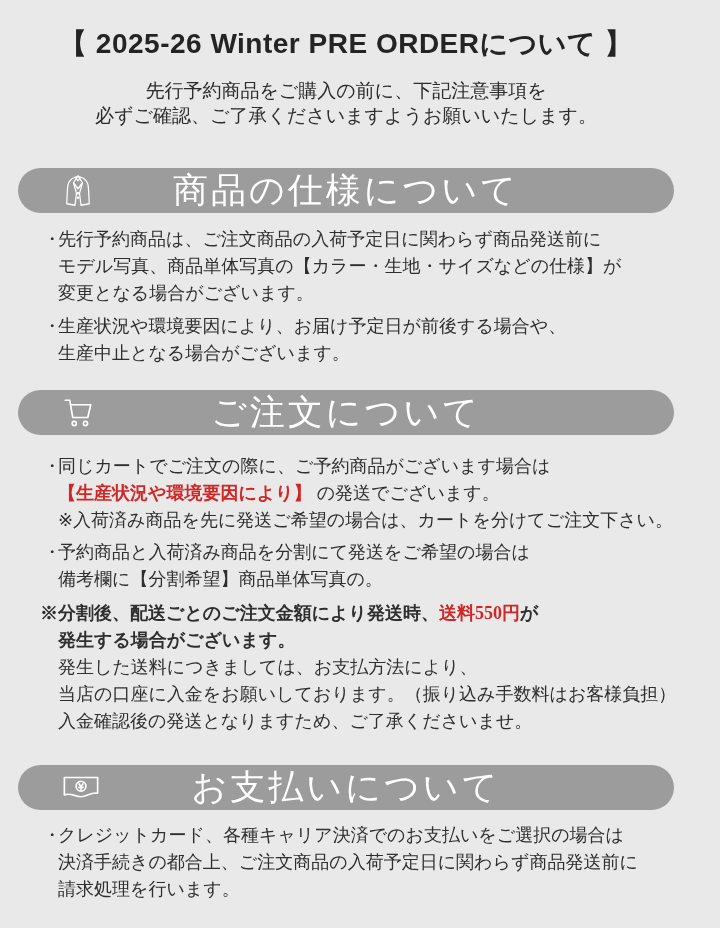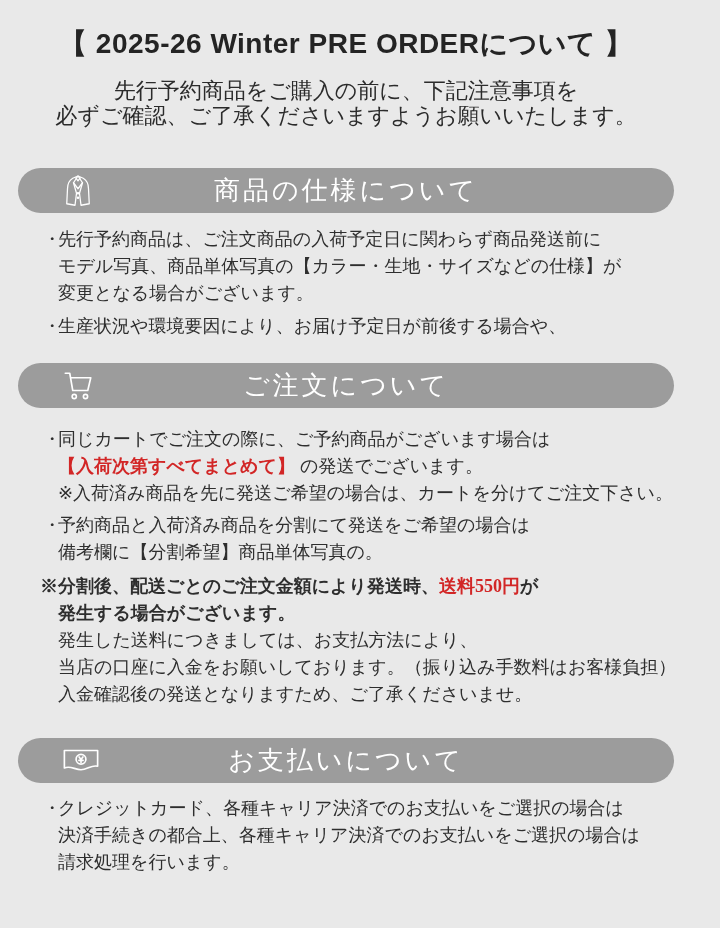--- a/index.html
+++ b/index.html
@@ -15,35 +15,35 @@
   .title{
     padding-top:26px;
     text-align:center;
     font-size:28px;line-height:36px;
     font-weight:600;color:#242424;
     letter-spacing:0.5px;
   }
   .subtitle{
     margin-top:16px;
     text-align:center;
-    font-size:22px;line-height:25px;
+    font-size:19px;line-height:25px;
     font-weight:500;color:#2b2b2b;
   }
 
   .pill{
     position:relative;
     margin:0 18px;
     height:45px;
     background:#9c9c9c;
     border-radius:23px;
     display:flex;align-items:center;justify-content:center;
   }
   .pill .heading{
     color:#ffffff;
-    font-size:26px;
+    font-size:35px;
     font-weight:500;
     letter-spacing:3px;
   }
   .pill .icon{
     position:absolute;
     left:42px;top:50%;
     transform:translateY(-50%);
     display:flex;align-items:center;
   }
   .pill-spec{margin-top:40px;}
@@ -102,38 +102,39 @@
   <div class="para p-spec-1">
     <span class="marker">・</span>
     <div>先行予約商品は、ご注文商品の入荷予定日に関わらず商品発送前に</div>
     <div>モデル写真、商品単体写真の【カラー・生地・サイズなどの仕様】が</div>
     <div>変更となる場合がございます。</div>
   </div>
 
   <div class="para p-spec-2">
     <span class="marker">・</span>
     <div>生産状況や環境要因により、お届け予定日が前後する場合や、</div>
+    <div>生産中止となる場合がございます。</div>
   </div>
 
   <div class="pill pill-order">
     <span class="icon">
       <svg width="36" height="34" viewBox="0 0 48 44" fill="none" stroke="#ffffff" stroke-width="2.2" stroke-linecap="round" stroke-linejoin="round">
         <path d="M7 5 H13 L17 28 H37 L41 11 H14"></path>
         <circle cx="19" cy="36" r="2.8"></circle>
         <circle cx="34" cy="36" r="2.8"></circle>
       </svg>
     </span>
     <span class="heading">ご注文について</span>
   </div>
 
   <div class="para p-order-1">
     <span class="marker">・</span>
     <div>同じカートでご注文の際に、ご予約商品がございます場合は</div>
     <div>
-      <span class="red">【入荷次第すべてまとめて】</span><span> の発送でございます。</span>
+      <span class="red">【生産状況や環境要因により】</span><span> の発送でございます。</span>
     </div>
     <div>※入荷済み商品を先に発送ご希望の場合は、カートを分けてご注文下さい。</div>
   </div>
 
   <div class="para p-order-2">
     <span class="marker">・</span>
     <div>予約商品と入荷済み商品を分割にて発送をご希望の場合は</div>
     <div>備考欄に【分割希望】商品単体写真の。</div>
   </div>
 
@@ -154,17 +155,17 @@
         <circle cx="24" cy="14" r="5.6"></circle>
         <path d="M21.8 11.3 L24 14.2 L26.2 11.3 M24 14.2 V17.6 M21.6 15.3 H26.4"></path>
       </svg>
     </span>
     <span class="heading">お支払いについて</span>
   </div>
 
   <div class="para p-pay-1">
     <span class="marker">・</span>
     <div>クレジットカード、各種キャリア決済でのお支払いをご選択の場合は</div>
-    <div>決済手続きの都合上、各種キャリア決済でのお支払いをご選択の場合は</div>
+    <div>決済手続きの都合上、ご注文商品の入荷予定日に関わらず商品発送前に</div>
     <div>請求処理を行います。</div>
   </div>
 
 </div>
 
 </body></html>

